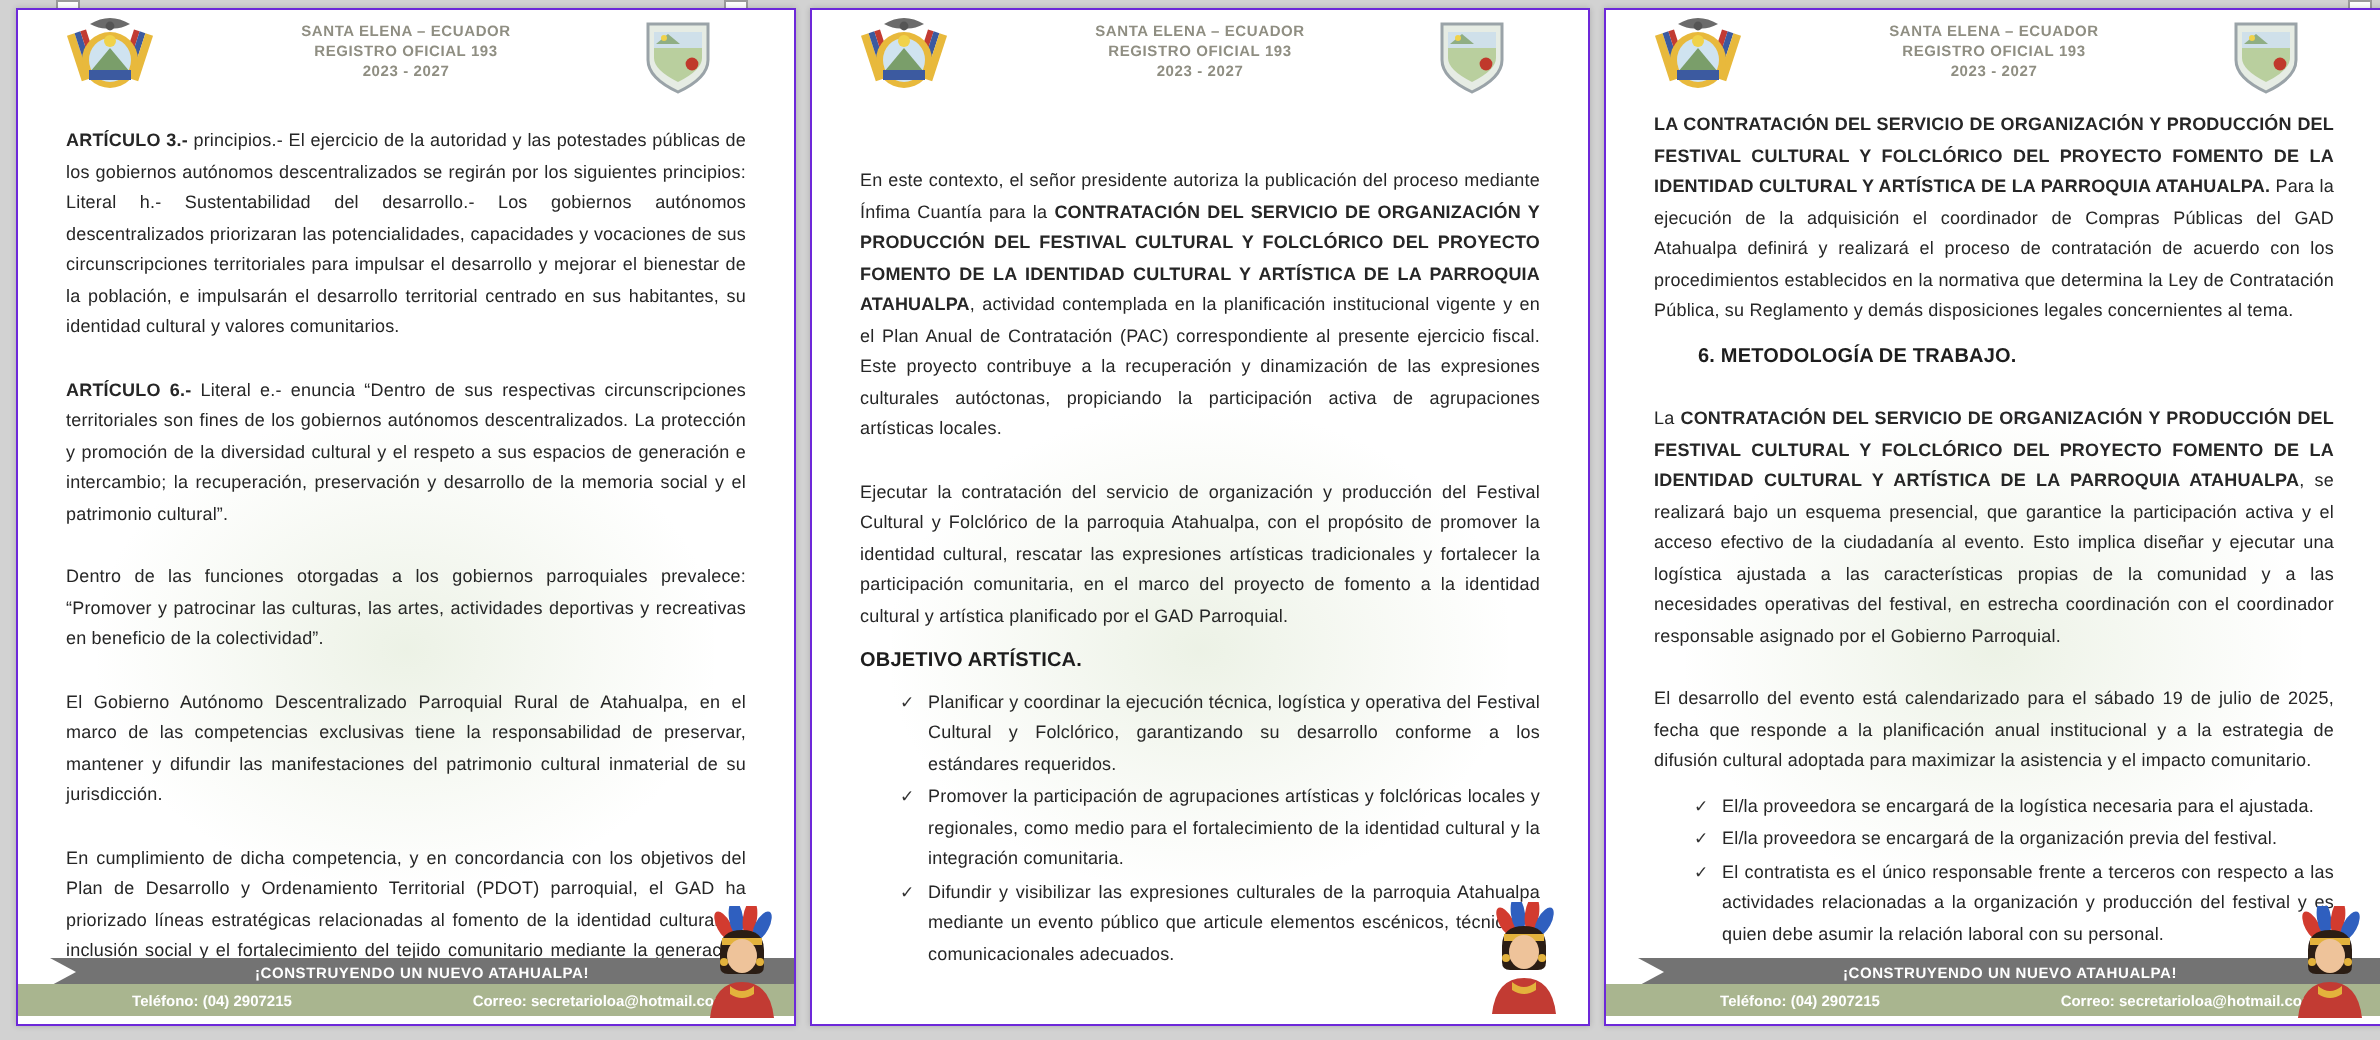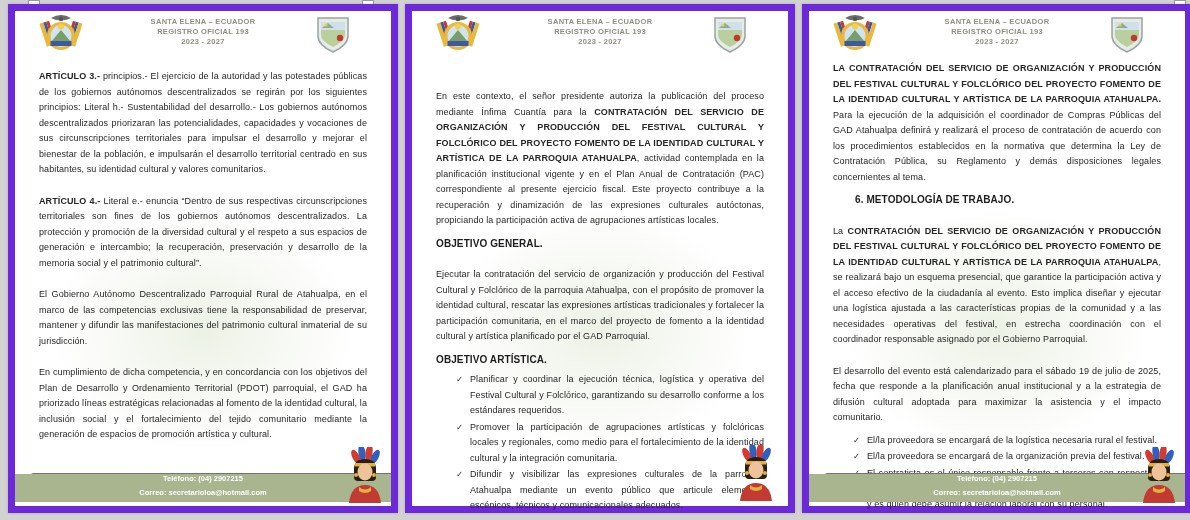--- a/index.html
+++ b/index.html
@@ -6,21 +6,21 @@
   body{
     width:1190px;height:520px;overflow:hidden;
     background:#d2d2d2;
     font-family:"Liberation Sans",sans-serif;
   }
   .canvas{position:relative;width:1190px;height:520px;}
 
   
   .page{
     position:absolute;top:4px;height:509px;width:390px;
-    background:#ffffff;border:7px solid #6d28d9;box-sizing:border-box;
+    background:#ffffff;border:1px solid #6d28d9;box-sizing:border-box;
     box-shadow:0 0 3px rgba(0,0,0,.18);
   }
   .page-1{left:8px;}
   .page-2{left:405px;}
   .page-3{left:802px;}
 
   
   .page-header{position:absolute;top:0;left:0;right:0;height:46px;}
   .header-text{
     position:absolute;left:0;right:0;top:6px;text-align:center;
@@ -56,22 +56,22 @@
   }
   .bar-red::before{ 
     content:"";position:absolute;left:0;top:0;width:0;height:0;
     border-top:7.5px solid transparent;border-bottom:7.5px solid transparent;border-left:13px solid #ffffff;
   }
   .slogan{
     display:block;text-align:center;color:#fff;font-weight:bold;
     font-size:7.5px;line-height:15px;letter-spacing:.3px;
   }
   .bar-green{
-    position:absolute;left:0;right:0;bottom:4px;height:28px;background:#a9b58f;
-    display:flex;align-items:center;color:#ffffff;font-weight:bold;font-size:7.5px;flex-direction:column;
+    position:absolute;left:0;right:0;bottom:4px;height:16px;background:#a9b58f;
+    display:flex;align-items:center;color:#ffffff;font-weight:bold;font-size:7.5px;
   }
   .bar-green .cell{flex:1;text-align:center;}
 
   
   .figure{position:absolute;right:6px;bottom:3px;width:40px;height:56px;z-index:4;}
   .page-2 .figure{right:12px;bottom:5px;}
 
   
   .handle{position:absolute;top:0;width:12px;height:6px;background:#fff;border:1px solid #9a9a9a;box-sizing:border-box;}
 </style>
@@ -117,21 +117,22 @@
         <rect x="8" y="6" width="24" height="8" fill="#cfe0ea"></rect>
         <path d="M8 14 H32 V19 Q32 25 20 31 Q8 25 8 19 Z" fill="#b9cf9e"></path>
         <path d="M9 12 L15 7 L21 12 Z" fill="#8fae84"></path>
         <circle cx="27" cy="22" r="3.2" fill="#c0392b"></circle>
         <circle cx="13" cy="9" r="1.5" fill="#f0d24a"></circle>
       </svg>
     </div>
 
     <div class="page-body">
       <p><b>ARTÍCULO 3.-</b><span> principios.- El ejercicio de la autoridad y las potestades públicas de los gobiernos autónomos descentralizados se regirán por los siguientes principios: Literal h.- Sustentabilidad del desarrollo.- Los gobiernos autónomos descentralizados priorizaran las potencialidades, capacidades y vocaciones de sus circunscripciones territoriales para impulsar el desarrollo y mejorar el bienestar de la población, e impulsarán el desarrollo territorial centrado en sus habitantes, su identidad cultural y valores comunitarios.</span></p>
-      <p><b>ARTÍCULO 4.-</b><span> Literal e.- enuncia “Dentro de sus respectivas circunscripciones territoriales son fines de los gobiernos autónomos descentralizados. La protección y promoción de la diversidad cultural y el respeto a sus espacios de generación e intercambio; la recuperación, preservación y desarrollo de la memoria social y el patrimonio cultural”.</span></p>
+      <p><b>ARTÍCULO 6.-</b><span> Literal e.- enuncia “Dentro de sus respectivas circunscripciones territoriales son fines de los gobiernos autónomos descentralizados. La protección y promoción de la diversidad cultural y el respeto a sus espacios de generación e intercambio; la recuperación, preservación y desarrollo de la memoria social y el patrimonio cultural”.</span></p>
+      <p>Dentro de las funciones otorgadas a los gobiernos parroquiales prevalece: “Promover y patrocinar las culturas, las artes, actividades deportivas y recreativas en beneficio de la colectividad”.</p>
       <p>El Gobierno Autónomo Descentralizado Parroquial Rural de Atahualpa, en el marco de las competencias exclusivas tiene la responsabilidad de preservar, mantener y difundir las manifestaciones del patrimonio cultural inmaterial de su jurisdicción.</p>
       <p>En cumplimiento de dicha competencia, y en concordancia con los objetivos del Plan de Desarrollo y Ordenamiento Territorial (PDOT) parroquial, el GAD ha priorizado líneas estratégicas relacionadas al fomento de la identidad cultural, la inclusión social y el fortalecimiento del tejido comunitario mediante la generación de espacios de promoción artística y cultural.</p>
     </div>
 
     <div class="bar-red">
       <span class="slogan">¡CONSTRUYENDO UN NUEVO ATAHUALPA!</span>
     </div>
     <div class="bar-green">
       <span class="cell">Teléfono: (04) 2907215</span>
       <span class="cell">Correo: secretarioloa@hotmail.com</span>
@@ -185,21 +186,20 @@
         <rect x="8" y="6" width="24" height="8" fill="#cfe0ea"></rect>
         <path d="M8 14 H32 V19 Q32 25 20 31 Q8 25 8 19 Z" fill="#b9cf9e"></path>
         <path d="M9 12 L15 7 L21 12 Z" fill="#8fae84"></path>
         <circle cx="27" cy="22" r="3.2" fill="#c0392b"></circle>
         <circle cx="13" cy="9" r="1.5" fill="#f0d24a"></circle>
       </svg>
     </div>
 
     <div class="page-body">
       <p><span>En este contexto, el señor presidente autoriza la publicación del proceso mediante Ínfima Cuantía para la </span><b>CONTRATACIÓN DEL SERVICIO DE ORGANIZACIÓN Y PRODUCCIÓN DEL FESTIVAL CULTURAL Y FOLCLÓRICO DEL PROYECTO FOMENTO DE LA IDENTIDAD CULTURAL Y ARTÍSTICA DE LA PARROQUIA ATAHUALPA</b><span>, actividad contemplada en la planificación institucional vigente y en el Plan Anual de Contratación (PAC) correspondiente al presente ejercicio fiscal. Este proyecto contribuye a la recuperación y dinamización de las expresiones culturales autóctonas, propiciando la participación activa de agrupaciones artísticas locales.</span></p>
-      <div class="h-plain">OBJETIVO GENERAL.</div>
       <p>Ejecutar la contratación del servicio de organización y producción del Festival Cultural y Folclórico de la parroquia Atahualpa, con el propósito de promover la identidad cultural, rescatar las expresiones artísticas tradicionales y fortalecer la participación comunitaria, en el marco del proyecto de fomento a la identidad cultural y artística planificado por el GAD Parroquial.</p>
       <div class="h-plain">OBJETIVO ARTÍSTICA.</div>
       <div class="bullet"><span class="check">✓</span><span>Planificar y coordinar la ejecución técnica, logística y operativa del Festival Cultural y Folclórico, garantizando su desarrollo conforme a los estándares requeridos.</span></div>
       <div class="bullet"><span class="check">✓</span><span>Promover la participación de agrupaciones artísticas y folclóricas locales y regionales, como medio para el fortalecimiento de la identidad cultural y la integración comunitaria.</span></div>
       <div class="bullet"><span class="check">✓</span><span>Difundir y visibilizar las expresiones culturales de la parroquia Atahualpa mediante un evento público que articule elementos escénicos, técnicos y comunicacionales adecuados.</span></div>
     </div>
 
     <svg class="figure" viewBox="0 0 40 56">
       <ellipse cx="11" cy="10" rx="3.5" ry="8" fill="#d23b2f" transform="rotate(-28 11 10)"></ellipse>
       <ellipse cx="17" cy="6" rx="3.5" ry="9" fill="#2f5fbf" transform="rotate(-8 17 6)"></ellipse>
@@ -251,21 +251,21 @@
         <circle cx="27" cy="22" r="3.2" fill="#c0392b"></circle>
         <circle cx="13" cy="9" r="1.5" fill="#f0d24a"></circle>
       </svg>
     </div>
 
     <div class="page-body">
       <p><b>LA CONTRATACIÓN DEL SERVICIO DE ORGANIZACIÓN Y PRODUCCIÓN DEL FESTIVAL CULTURAL Y FOLCLÓRICO DEL PROYECTO FOMENTO DE LA IDENTIDAD CULTURAL Y ARTÍSTICA DE LA PARROQUIA ATAHUALPA.</b><span> Para la ejecución de la adquisición el coordinador de Compras Públicas del GAD Atahualpa definirá y realizará el proceso de contratación de acuerdo con los procedimientos establecidos en la normativa que determina la Ley de Contratación Pública, su Reglamento y demás disposiciones legales concernientes al tema.</span></p>
       <div class="h-num">6. METODOLOGÍA DE TRABAJO.</div>
       <p><span>La </span><b>CONTRATACIÓN DEL SERVICIO DE ORGANIZACIÓN Y PRODUCCIÓN DEL FESTIVAL CULTURAL Y FOLCLÓRICO DEL PROYECTO FOMENTO DE LA IDENTIDAD CULTURAL Y ARTÍSTICA DE LA PARROQUIA ATAHUALPA</b><span>, se realizará bajo un esquema presencial, que garantice la participación activa y el acceso efectivo de la ciudadanía al evento. Esto implica diseñar y ejecutar una logística ajustada a las características propias de la comunidad y a las necesidades operativas del festival, en estrecha coordinación con el coordinador responsable asignado por el Gobierno Parroquial.</span></p>
       <p>El desarrollo del evento está calendarizado para el sábado 19 de julio de 2025, fecha que responde a la planificación anual institucional y a la estrategia de difusión cultural adoptada para maximizar la asistencia y el impacto comunitario.</p>
-      <div class="bullet"><span class="check">✓</span><span>El/la proveedora se encargará de la logística necesaria rural el festival.</span></div>
+      <div class="bullet"><span class="check">✓</span><span>El/la proveedora se encargará de la logística necesaria para el ajustada.</span></div>
       <div class="bullet"><span class="check">✓</span><span>El/la proveedora se encargará de la organización previa del festival.</span></div>
       <div class="bullet"><span class="check">✓</span><span>El contratista es el único responsable frente a terceros con respecto a las actividades relacionadas a la organización y producción del festival y es quien debe asumir la relación laboral con su personal.</span></div>
     </div>
 
     <div class="bar-red">
       <span class="slogan">¡CONSTRUYENDO UN NUEVO ATAHUALPA!</span>
     </div>
     <div class="bar-green">
       <span class="cell">Teléfono: (04) 2907215</span>
       <span class="cell">Correo: secretarioloa@hotmail.com</span>

